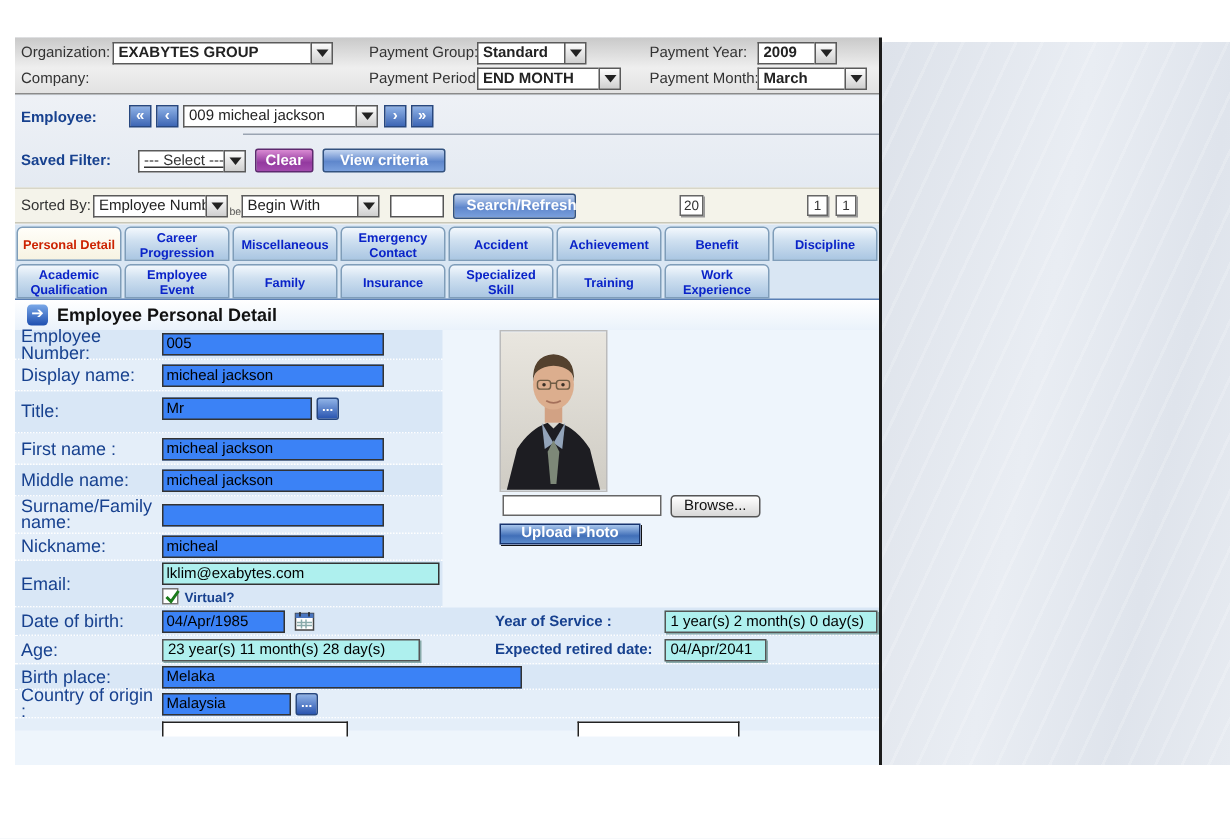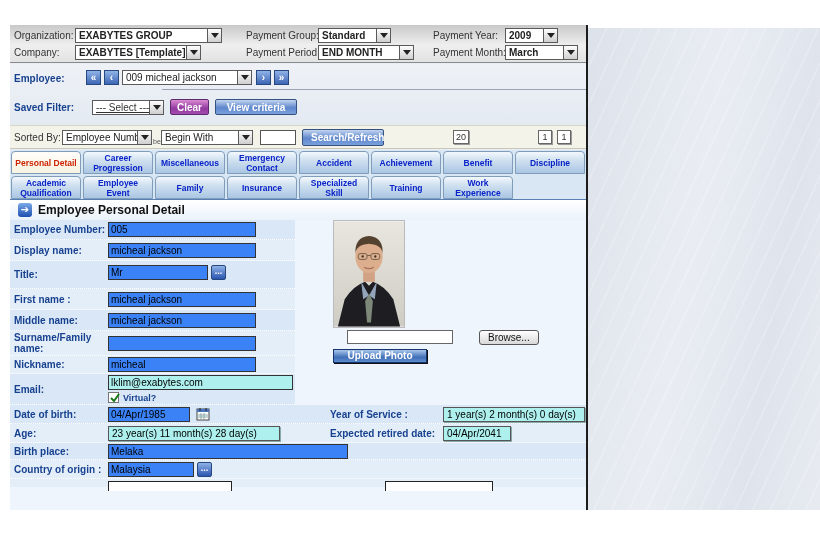--- a/index.html
+++ b/index.html
@@ -58,37 +58,37 @@
   .heading-row { position:absolute; left:0; top:0; width:100%; height:20px; background:linear-gradient(180deg,#ffffff,#eaf2fb); }
   .h-icon { position:absolute; left:8px; top:3px; width:14px; height:14px; border-radius:3px;
     background:linear-gradient(180deg,#7aa8e8,#1e4fb0); color:#fff; font-size:10px; font-weight:bold; text-align:center; line-height:13px; }
   .h-text { position:absolute; left:28px; top:3px; font-size:12px; font-weight:bold; color:#111; }
 
   .form { position:absolute; left:0; top:20px; width:100%; height:290px; }
   .frow { position:relative; width:285px; border-bottom:1px dotted #fff; display:flex; align-items:center; }
   .frow.full { width:578px; }
   .frow.odd { background:#d9e7f6; }
   .frow.even { background:#e4eef9; }
-  .flabel { position:absolute; left:4px; font-size:10px; font-weight:bold; color:#17418f; line-height:11px; width:92px; }
+  .flabel { position:absolute; left:4px; font-size:12px; font-weight:normal; color:#17418f; line-height:11px; width:92px; }
   .fbox { position:absolute; left:98px; height:15px; background:#3b82f6; border:1px solid #333; font-size:10px; padding:0 2px; font-family:"Liberation Sans","DejaVu Sans",sans-serif; }
   .cyan { position:absolute; left:98px; height:15px; background:#aef0ee; border:1px solid #555; box-shadow:1px 1px 0 #8aa; font-size:10px; line-height:13px; padding:0 3px; color:#000; white-space:nowrap; overflow:hidden; }
   .lookup { position:absolute; width:15px; height:15px; border:1px solid #27477f; border-radius:2px;
     background:linear-gradient(180deg,#8fb2e6,#2a55b0); color:#fff; font-size:9px; font-weight:bold; text-align:center; line-height:11px; cursor:pointer; }
   .chkwrap { position:absolute; left:98px; top:18px; display:flex; align-items:center; }
   .chk { width:11px; height:11px; background:#fff; border:1px solid #777; position:relative; }
   .chk svg { position:absolute; left:0; top:-1px; }
   .chklbl { font-size:9px; font-weight:bold; color:#17418f; margin-left:4px; }
 
   .rlabel { position:absolute; left:320px; font-size:10px; font-weight:bold; color:#17418f; }
   .rcyan { position:absolute; left:433px; height:15px; background:#aef0ee; border:1px solid #555; box-shadow:1px 1px 0 #8aa; font-size:10px; line-height:13px; padding:0 3px; white-space:nowrap; }
 
   
   .photo-wrap { position:absolute; left:323px; top:20px; }
   .photo { width:72px; height:108px; border:1px solid #bbb; display:block; }
-  .file-row { position:absolute; left:337px; top:130px; display:flex;gap:20px; }
+  .file-row { position:absolute; left:325px; top:130px; display:flex; }
   .file-input { width:106px; height:14px; background:#fff; border:1px solid #666; font-size:10px; }
   .btn-browse { margin-left:6px; height:15px; padding:0 8px; border:1px solid #555; border-radius:3px;
     background:linear-gradient(180deg,#ffffff,#d8d8d8); font-size:10px; color:#111; cursor:pointer; }
   .btn-upload { position:absolute; left:323px; top:149px; width:94px; height:14px; border:1px solid #16336e; box-shadow:1px 1px 0 #111;
     background:linear-gradient(180deg,#a8c6ec,#416fb8 60%,#5d8ccc); color:#fff; font-size:10px; font-weight:bold; text-align:center; line-height:12px; cursor:pointer; }
 
   .cutrow { position:relative; width:578px; height:8px; background:#e4eef9; }
   .cutbox { position:absolute; top:2px; height:10px; background:#fff; border:1px solid #222; border-bottom:none; }
 
   .cal { display:inline-block; cursor:pointer; }
@@ -103,26 +103,20 @@
 
     <div class="topbar">
       <span class="lbl" style="left:4px;top:5px;">Organization:</span>
       <div class="dd" style="left:65px;top:3px;width:147px;">
         <span class="val">EXABYTES GROUP</span>
         <span class="btn">
             <span class="tri"></span>
           </span>
       </div>
       <span class="lbl" style="left:4px;top:22px;">Company:</span>
-      <div class="dd" style="left:65px;top:20px;width:126px;">
-        <span class="val">EXABYTES [Template]</span>
-        <span class="btn">
-            <span class="tri"></span>
-          </span>
-      </div>
 
       <span class="lbl" style="left:236px;top:5px;">Payment Group:</span>
       <div class="dd" style="left:308px;top:3px;width:73px;">
         <span class="val">Standard</span>
         <span class="btn">
             <span class="tri"></span>
           </span>
       </div>
       <span class="lbl" style="left:236px;top:22px;">Payment Period:</span>
       <div class="dd" style="left:308px;top:20px;width:96px;">

